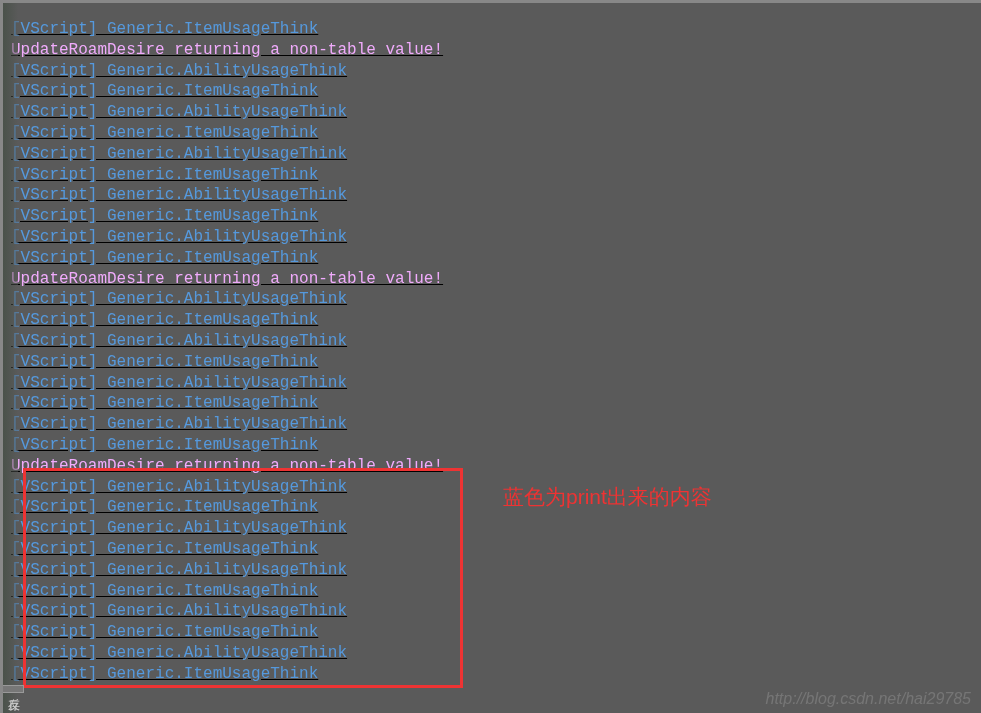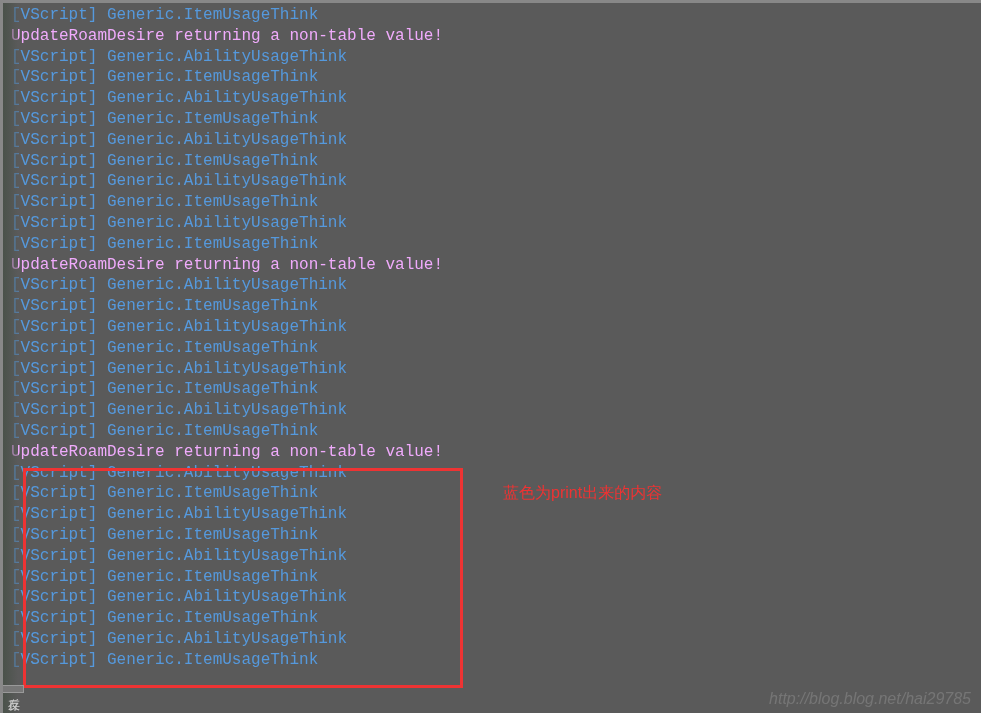--- a/index.html
+++ b/index.html
@@ -13,22 +13,23 @@
       background: #5a5a5a;
       font-family: 'Courier New', monospace;
       font-size: 16px;
       overflow: hidden;
       position: relative;
       border: 3px solid #888;
       border-right: none;
       border-bottom: none;
     }
     .console {
-      padding: 2px 8px;
+      padding: 16px 8px;
       line-height: 1.3;
+      text-decoration: underline;
     }
     .log-line {
       white-space: pre;
       font-family: 'Courier New', monospace;
     }
     .vscript {
       color: #5599dd;
     }
     .warning {
       color: #f0abfc;
@@ -39,21 +40,21 @@
       pointer-events: none;
       left: 20px;
       top: 465px;
       width: 440px;
       height: 220px;
     }
     .annotation {
       position: absolute;
       color: #ee3333;
       font-family: sans-serif;
-      font-size: 16px;
+      font-size: 21px;
       left: 500px;
       top: 480px;
     }
     .watermark {
       position: absolute;
       bottom: 5px;
       right: 10px;
       color: #888;
       font-family: sans-serif;
       font-size: 16px;
@@ -118,15 +119,15 @@
     <div class="log-line vscript">[VScript] Generic.AbilityUsageThink</div>
     <div class="log-line vscript">[VScript] Generic.ItemUsageThink</div>
     <div class="log-line vscript">[VScript] Generic.AbilityUsageThink</div>
     <div class="log-line vscript">[VScript] Generic.ItemUsageThink</div>
   </div>
 
 <div class="highlight-box"></div>
 
 <div class="annotation">蓝色为print出来的内容</div>
 
-<div class="watermark">http://blog.blog.net/hai29785</div>
+<div class="watermark">http://blog.csdn.net/hai29785</div>
 
 <div class="side-tab">存反</div>
 
 </body></html>

